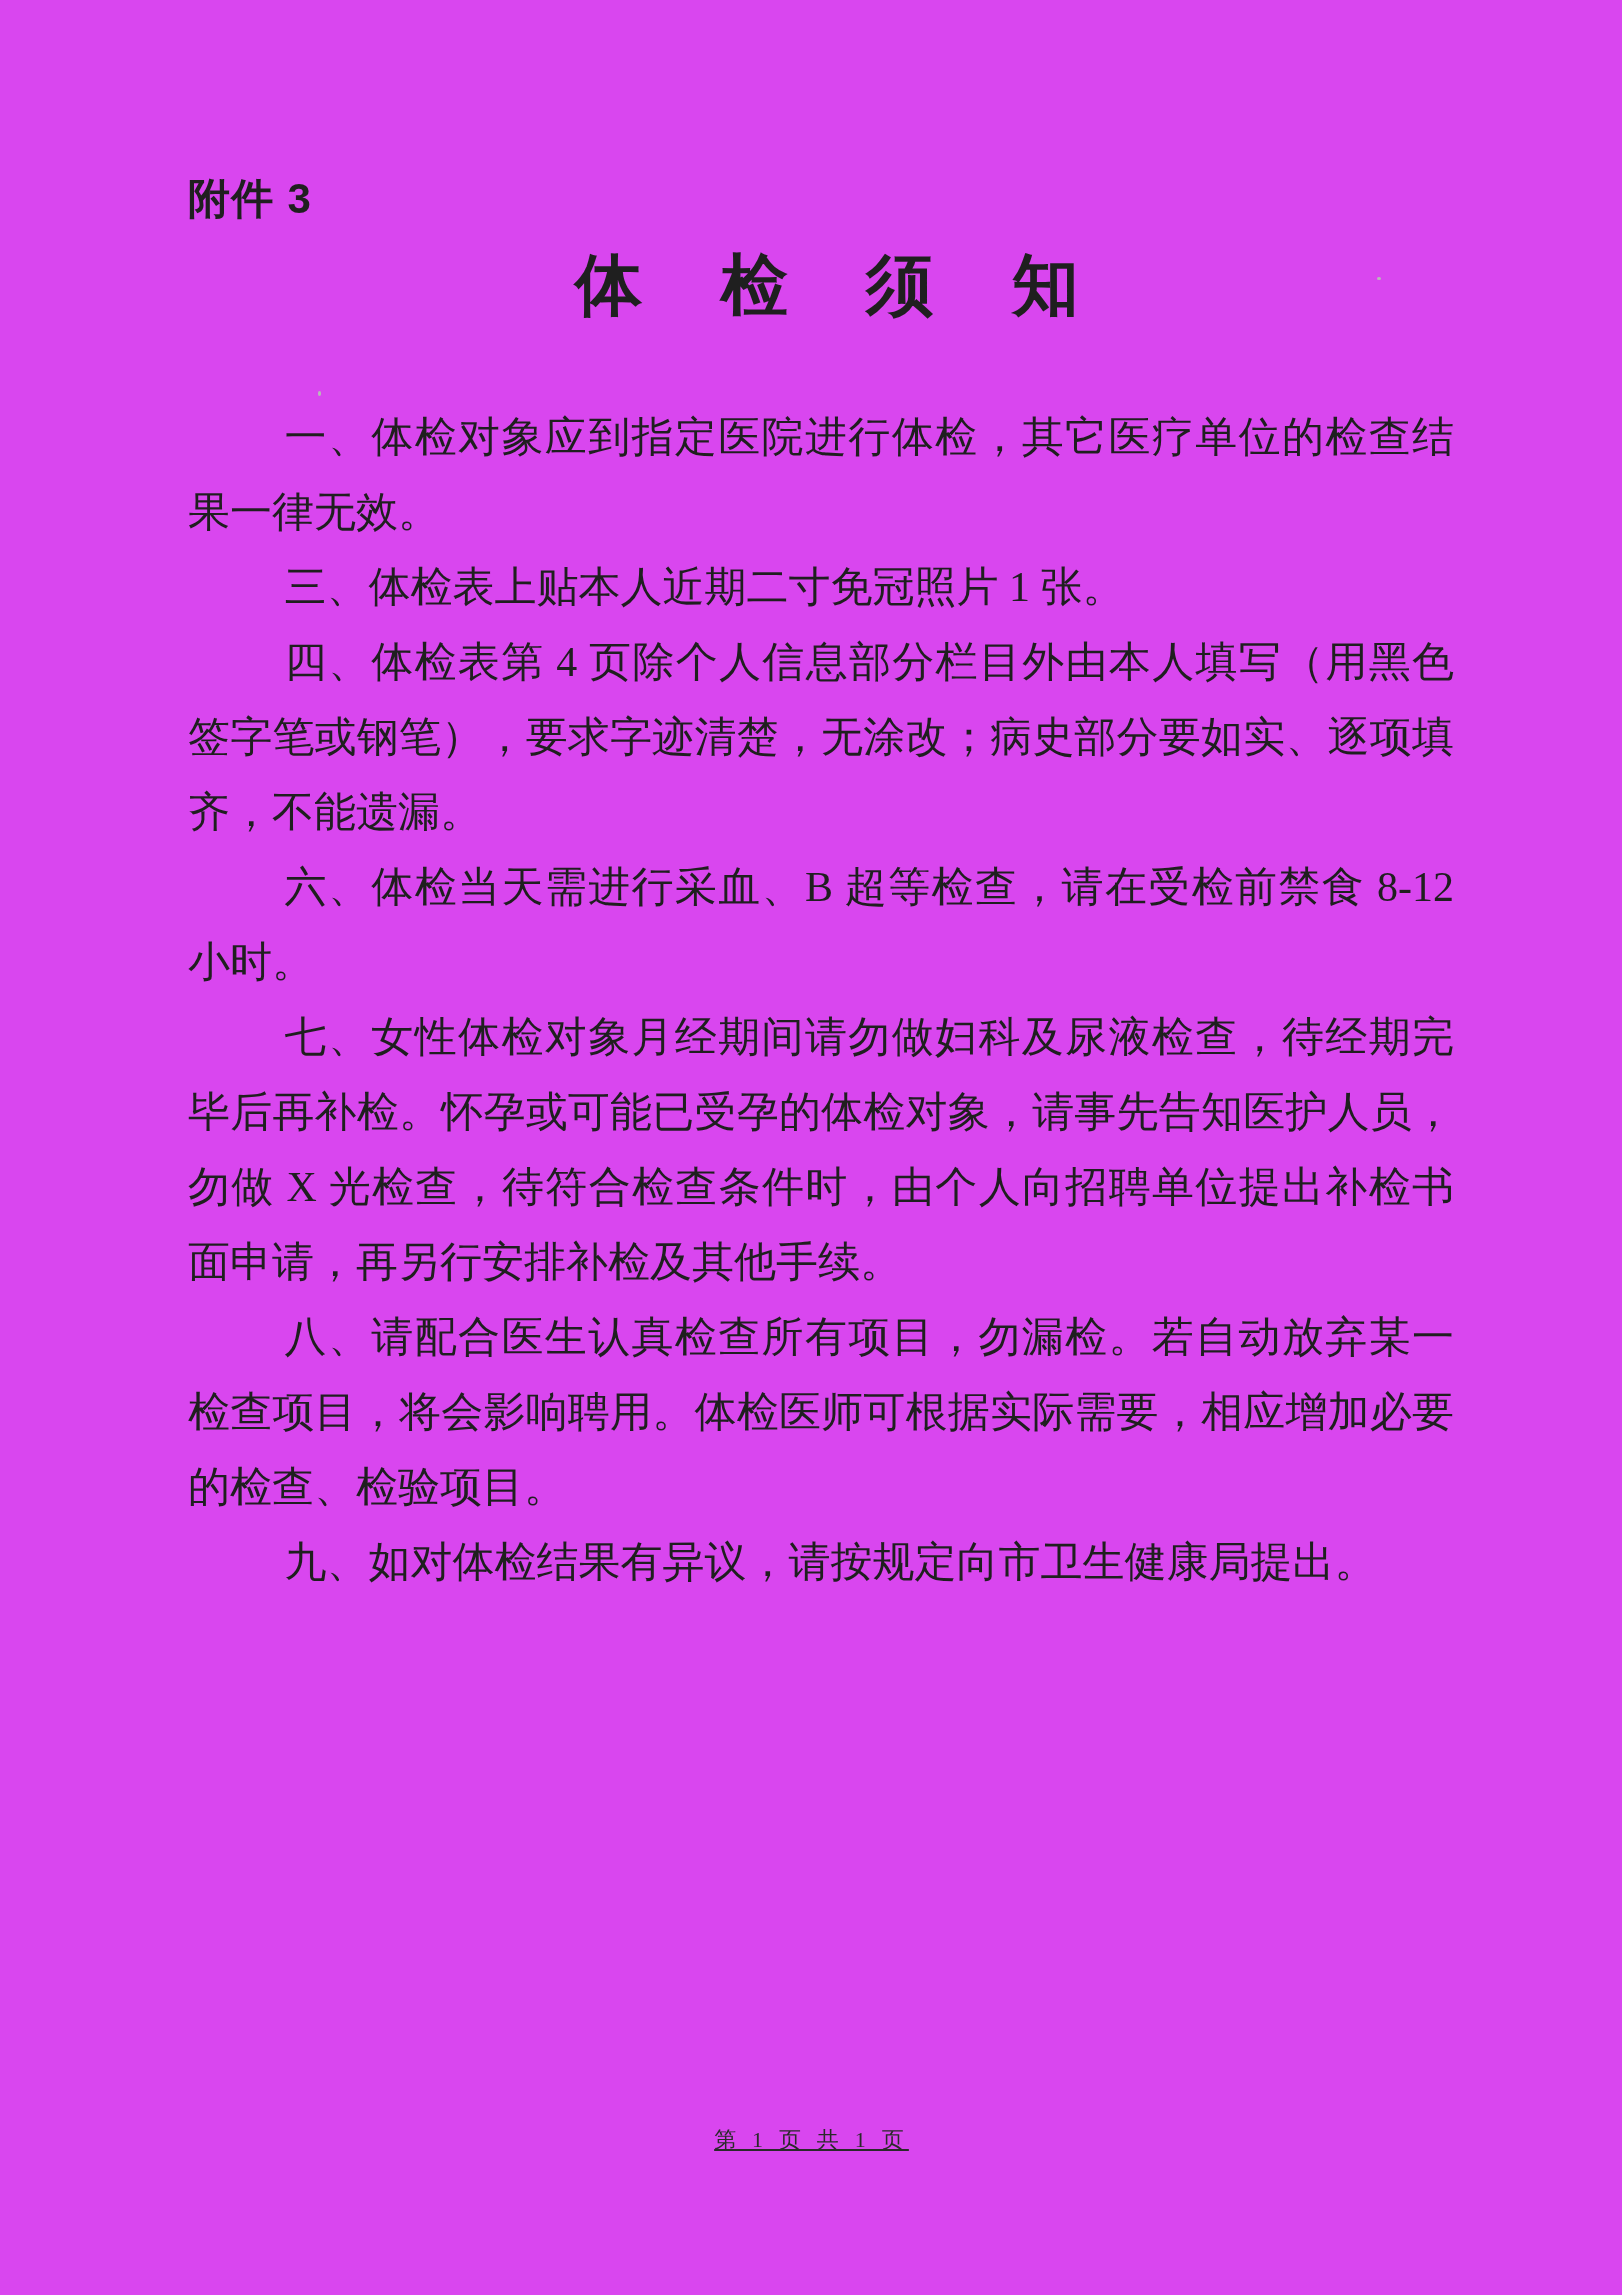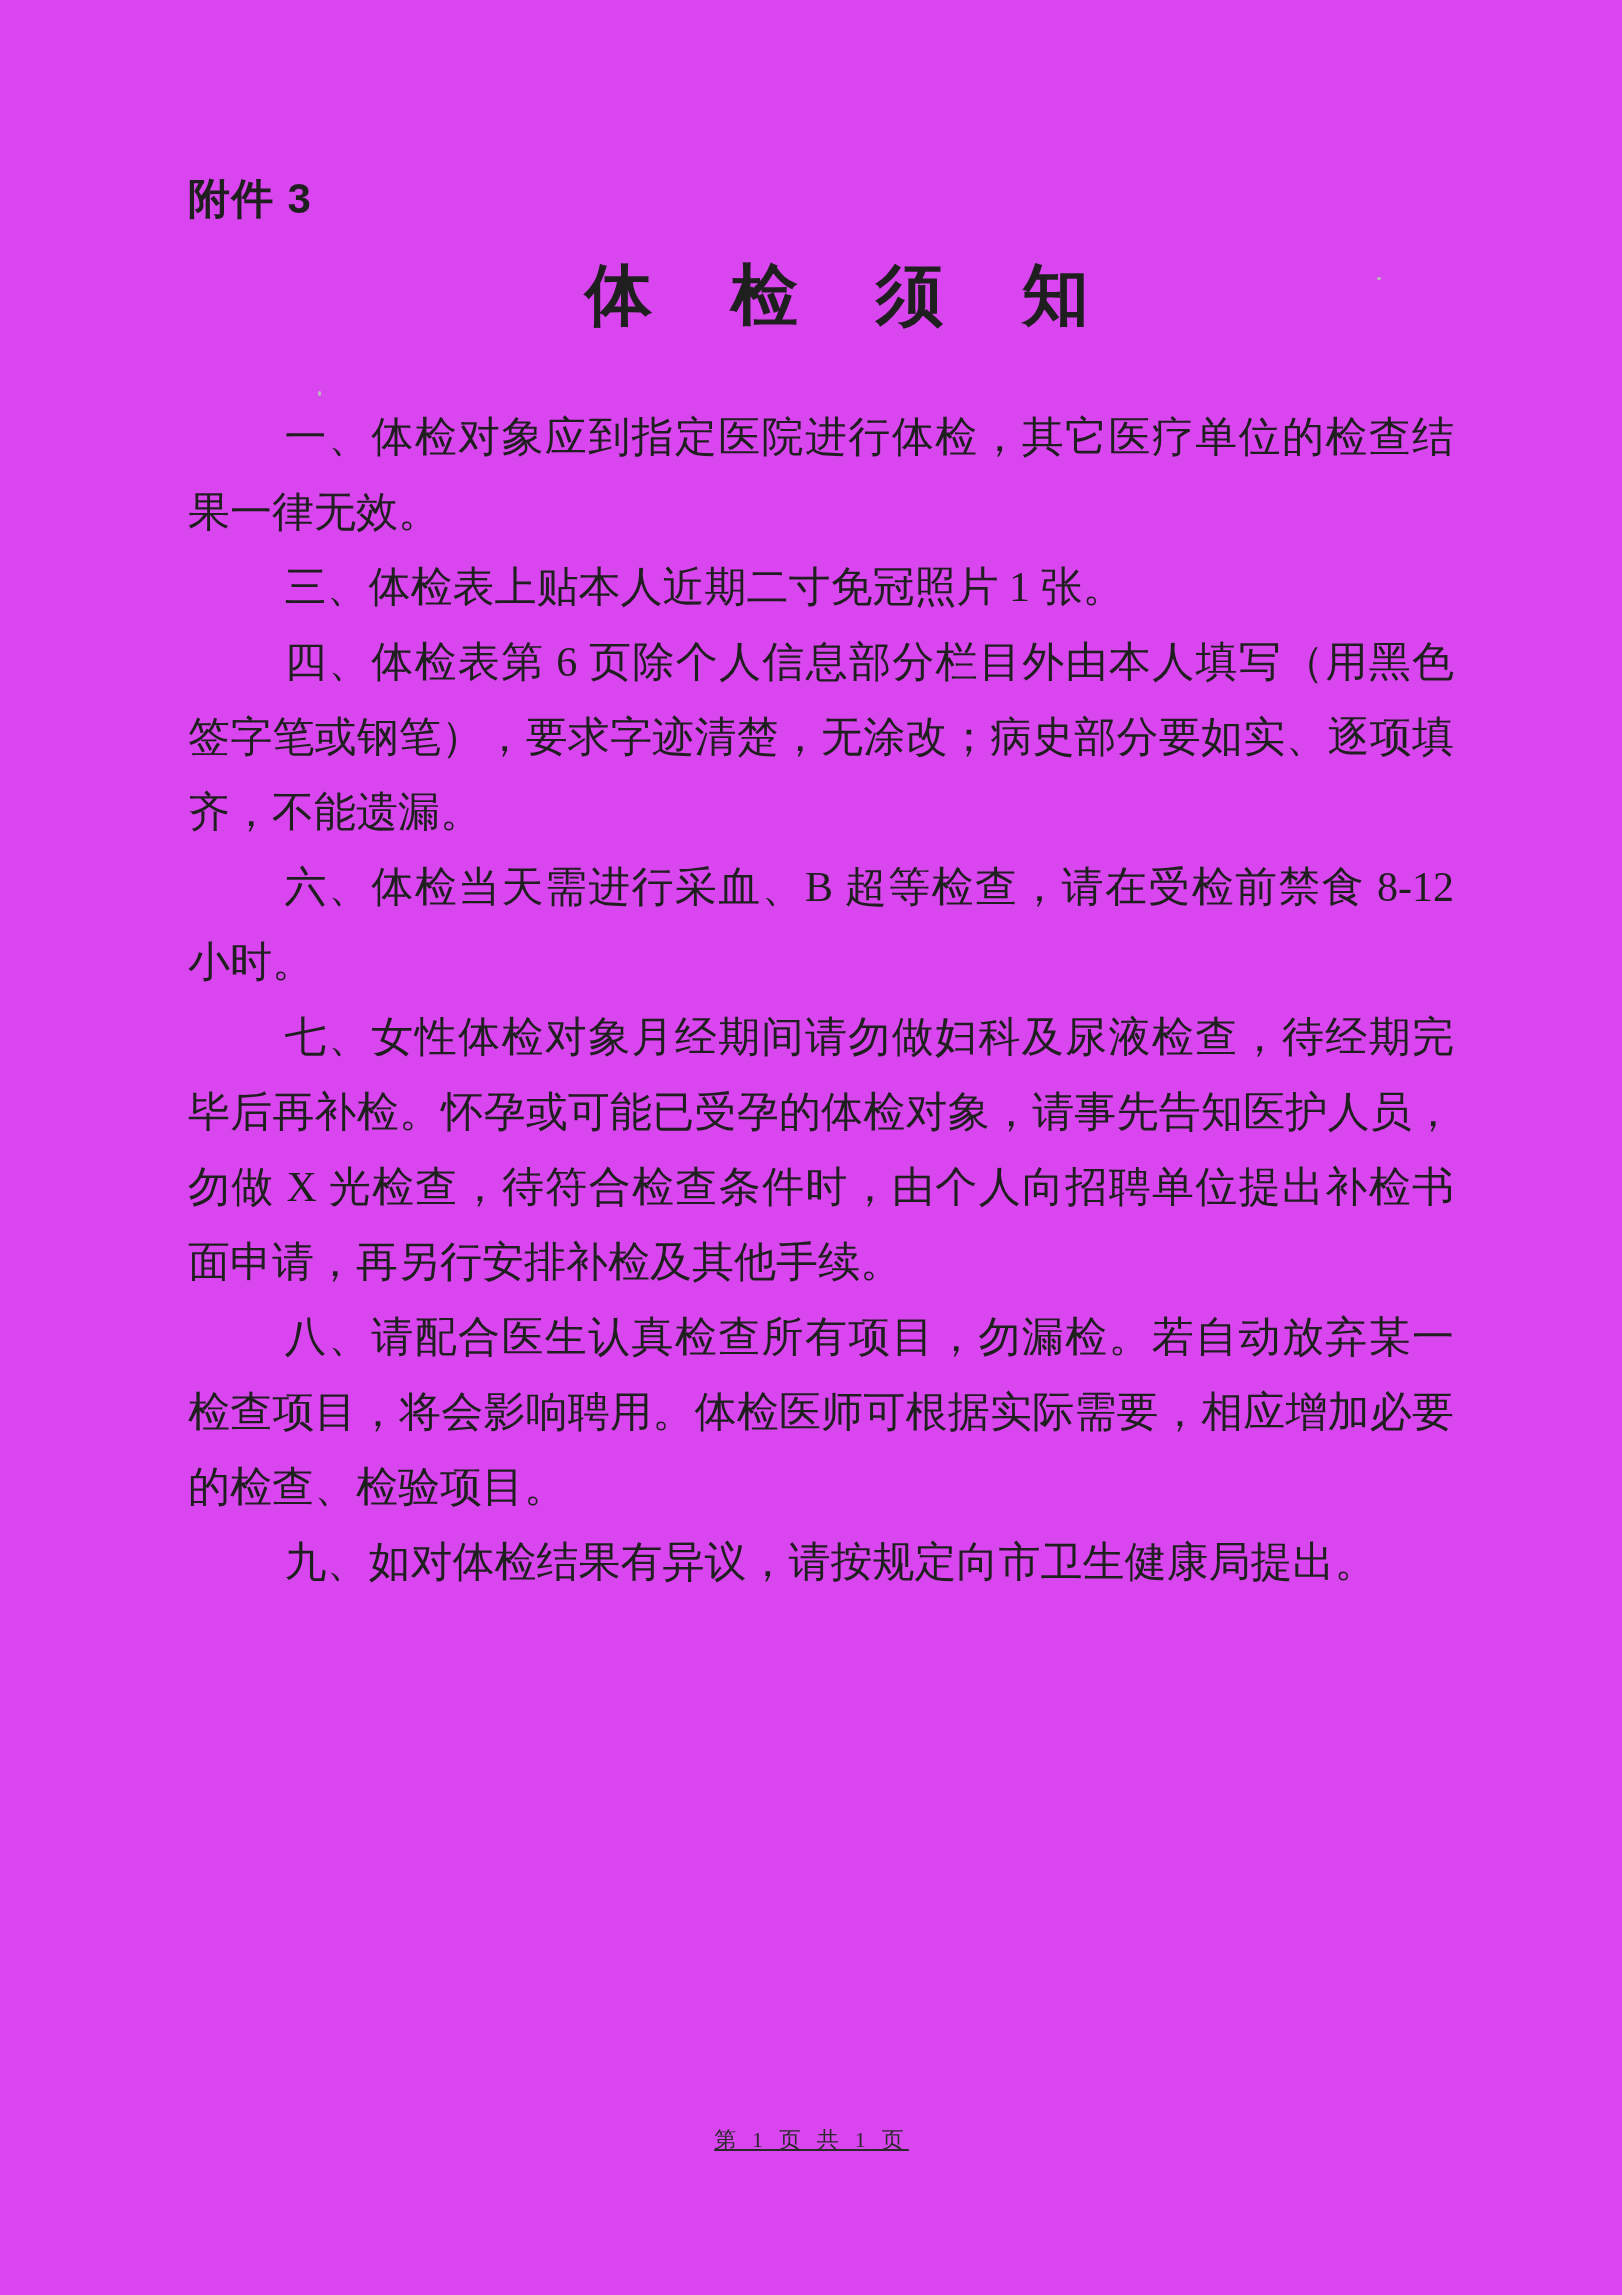--- a/index.html
+++ b/index.html
@@ -78,26 +78,26 @@
   .scan-dot.d1 { left: 318px;  top: 391px; width: 3.3px; height: 4.6px; }
   .scan-dot.d2 { left: 1377px; top: 277px; width: 3.9px; height: 3.3px; }
 </style>
 </head>
 <body>
 
 <div class="page">
 
   <div class="attachment-label">附件 3</div>
 
-  <h1 class="doc-title" style="margin:16px; font-size:67px;">体 检 须 知</h1>
+  <h1 class="doc-title" style="margin:6px; font-size:67px;">体 检 须 知</h1>
 
   <div class="doc-body">
     <p>一、体检对象应到指定医院进行体检，其它医疗单位的检查结果一律无效。</p>
     <p>三、体检表上贴本人近期二寸免冠照片 1 张。</p>
-    <p>四、体检表第 6 页除个人信息部分栏目外由本人填写（用黑色签字笔或钢笔），要求字迹清楚，无涂改；病史部分要如实、逐项填齐，不能遗漏。</p>
+    <p>四、体检表第 4 页除个人信息部分栏目外由本人填写（用黑色签字笔或钢笔），要求字迹清楚，无涂改；病史部分要如实、逐项填齐，不能遗漏。</p>
     <p>六、体检当天需进行采血、B 超等检查，请在受检前禁食 8-12 小时。</p>
     <p>七、女性体检对象月经期间请勿做妇科及尿液检查，待经期完毕后再补检。怀孕或可能已受孕的体检对象，请事先告知医护人员，勿做 X 光检查，待符合检查条件时，由个人向招聘单位提出补检书面申请，再另行安排补检及其他手续。</p>
     <p>八、请配合医生认真检查所有项目，勿漏检。若自动放弃某一检查项目，将会影响聘用。体检医师可根据实际需要，相应增加必要的检查、检验项目。</p>
     <p>九、如对体检结果有异议，请按规定向市卫生健康局提出。</p>
   </div>
 
   <div class="scan-dot d1"></div>
   <div class="scan-dot d2"></div>
 
   <div class="page-footer">第 1 页 共 1 页</div>

